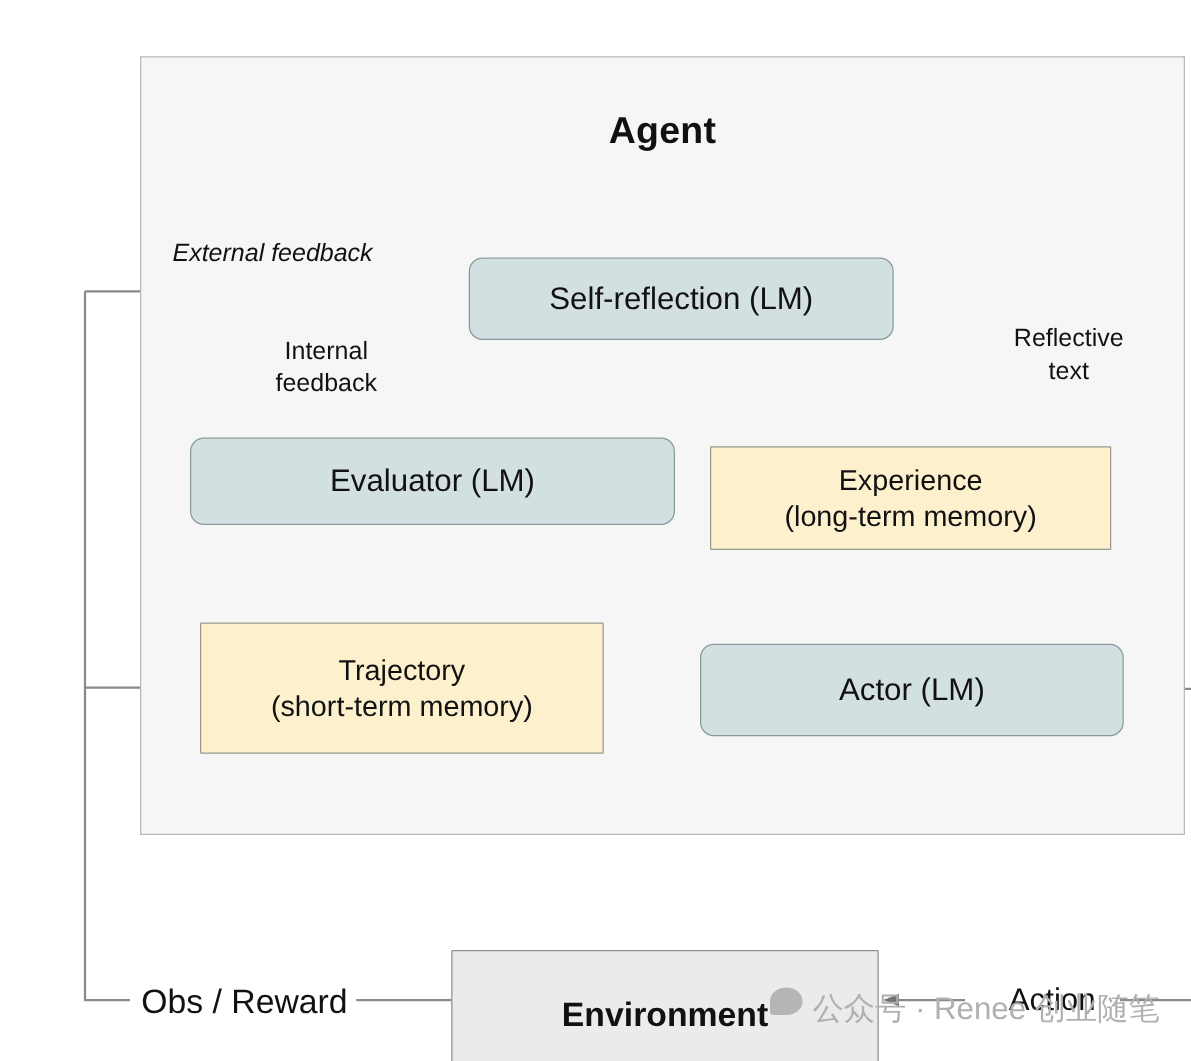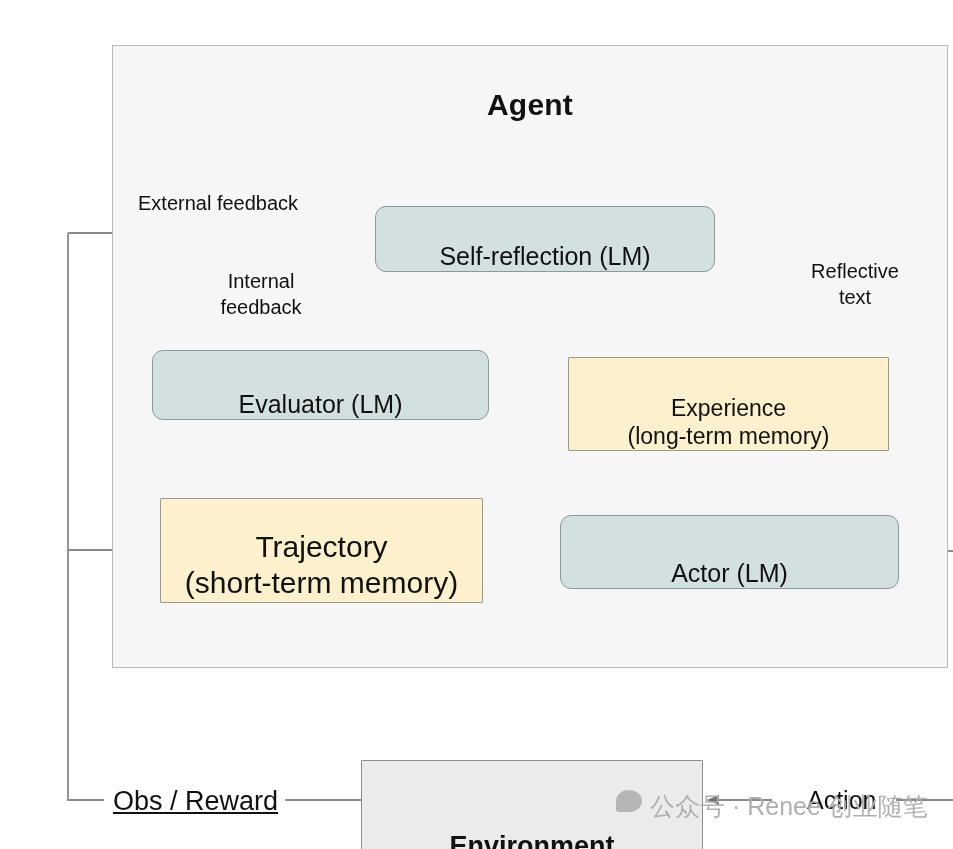--- a/index.html
+++ b/index.html
@@ -49,21 +49,21 @@
     letter-spacing: 0.2px;
   }
 
   
   .node {
     position: absolute;
     box-sizing: border-box;
     display: flex;
     flex-direction: column;
     align-items: center;
-    justify-content: flex-end;
+    justify-content: center;
     text-align: center;
     color: #111111;
     line-height: 1.22;
   }
   .node .l1 { display: block; }
   .node .l2 { display: block; }
 
   .node-blue {
     background: #d3e0e1;
     border: 1.5px solid #8a9a9b;
@@ -74,44 +74,43 @@
     border: 1.5px solid #9a9a8e;
     border-radius: 1px;
   }
   .node-gray {
     background: #ebebeb;
     border: 1.5px solid #8f8f8f;
     border-radius: 1px;
   }
 
   #self-reflection { left: 345px; top: 206px; width: 340px; height: 66px; font-size: 25px; }
-  #evaluator      { left: 122px; top: 350px; width: 337px; height: 70px; font-size: 25px; }
-  #experience     { left: 538px; top: 357px; width: 321px; height: 94px; font-size: 23px; }
-  #trajectory     { left: 130px; top: 498px; width: 323px; height: 105px; font-size: 30px; }
+  #evaluator      { left: 122px; top: 350px; width: 388px; height: 70px; font-size: 25px; }
+  #experience     { left: 538px; top: 357px; width: 321px; height: 83px; font-size: 23px; }
+  #trajectory     { left: 130px; top: 498px; width: 323px; height: 105px; font-size: 23px; }
   #actor          { left: 530px; top: 515px; width: 339px; height: 74px; font-size: 25px; }
   #environment    { left: 331px; top: 760px; width: 342px; height: 104px; font-size: 27px; font-weight: bold; }
 
   
   .edge-label {
     position: absolute;
     color: #111111;
     font-size: 20px;
     line-height: 1.32;
     text-align: center;
     white-space: nowrap;
   }
-  #label-external-feedback { left: 108px; top: 190px; text-align: center; }
+  #label-external-feedback { left: 108px; top: 190px; text-align: center; font-style: italic; }
   #label-internal-feedback { left: 172px; top: 268px; width: 118px; }
   #label-reflective-text   { left: 764px; top: 258px; width: 122px; }
   #label-obs-reward {
     left: 76px; top: 784px;
     font-size: 27px;
     background: #ffffff;
     padding: 0 7px;
-    text-decoration: underline;
   }
   #label-action {
     left: 770px; top: 784px;
     font-size: 25px;
     padding: 0 7px;
   }
 
   
   .watermark {
     position: absolute;

